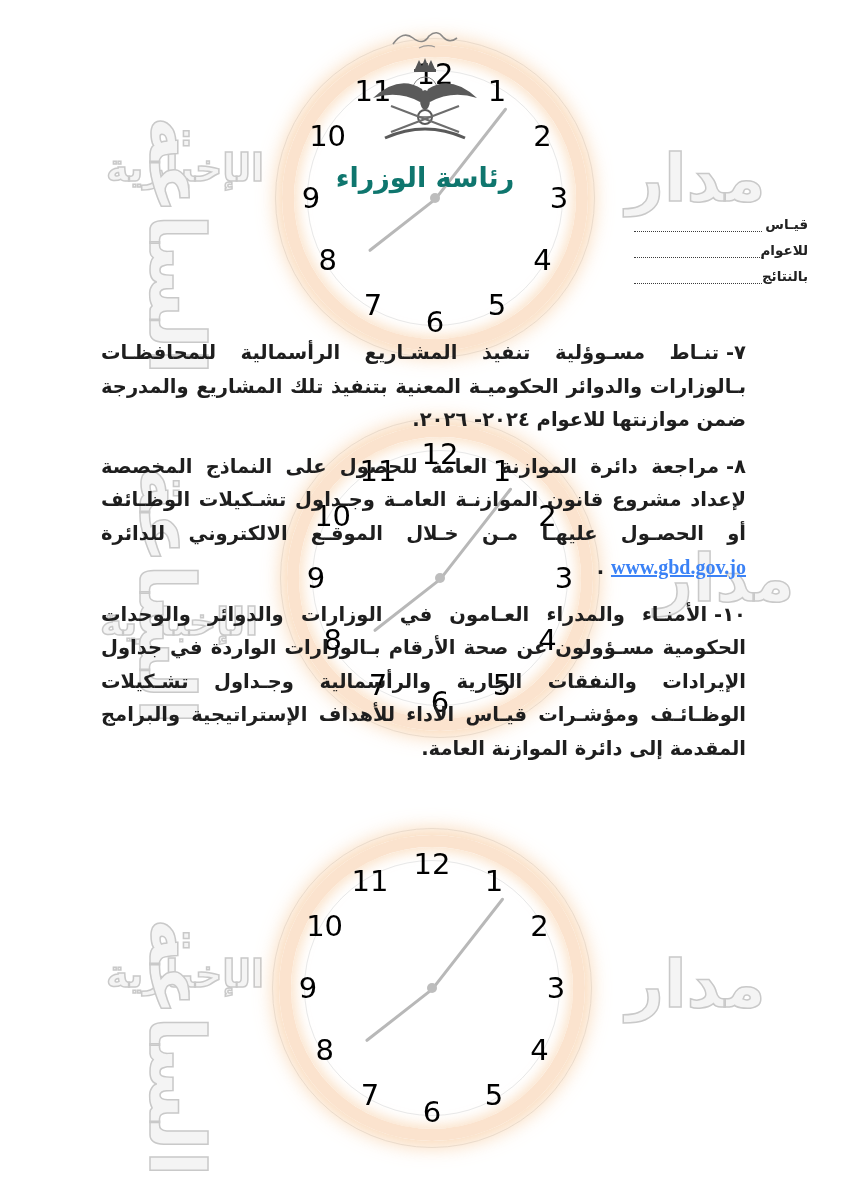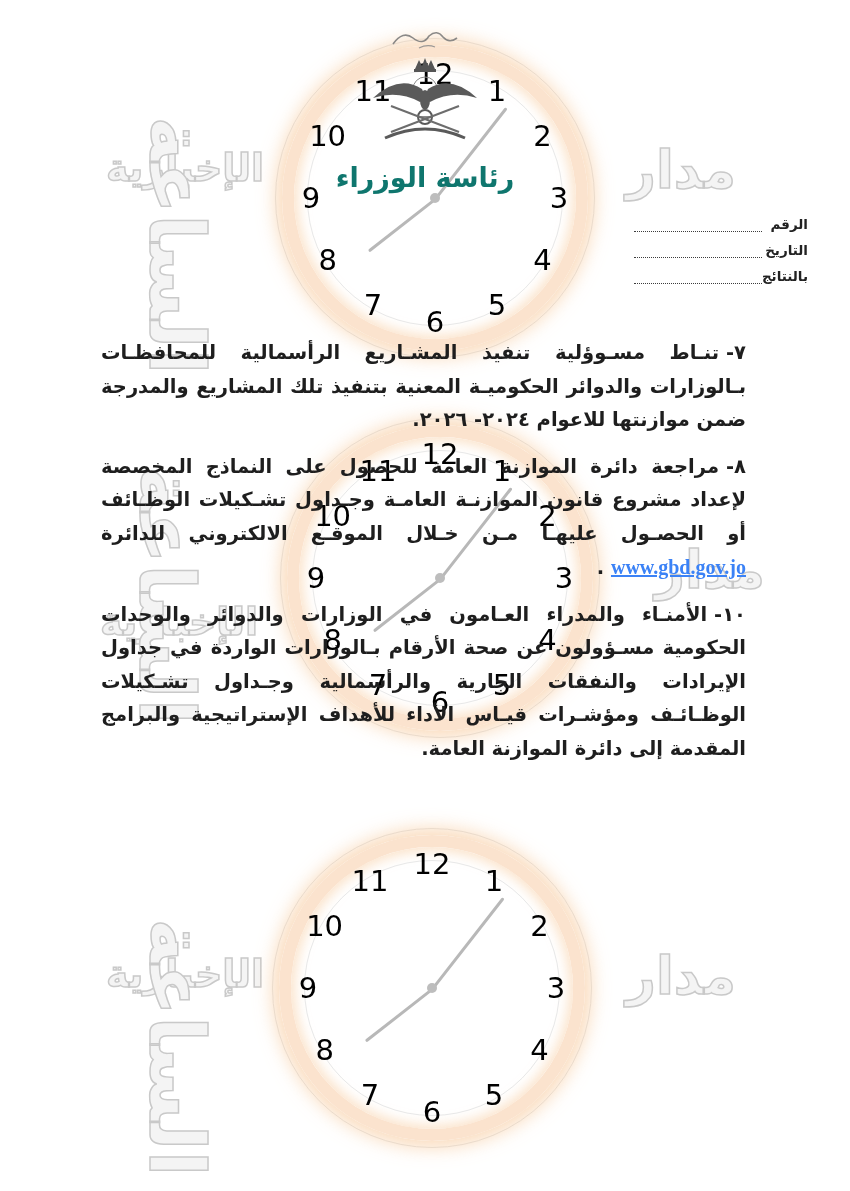--- a/index.html
+++ b/index.html
@@ -33,21 +33,21 @@
     position:absolute; left:50%; top:50%; width:10px; height:10px;
     margin:-5px 0 0 -5px; background:#bdbdbd; border-radius:50%;
   }
 
   
   .brand {
     position:absolute; z-index:0; font-weight:bold; letter-spacing:1px;
     color:#f4f4f4; -webkit-text-stroke:1.5px #c9c9c9;
     font-family:"DejaVu Sans", sans-serif; white-space:nowrap;
   }
-  .brand.madar     { font-size:52px; }
+  .brand.madar     { font-size:66px; }
   .brand.ekhbariya { font-size:38px; }
   .brand.saaa      { font-size:76px; width:240px; text-align:center; transform:rotate(90deg); }
 
   
   .signature { position:absolute; top:26px; left:50%; transform:translateX(-50%); z-index:2; opacity:.85; }
   .emblem    { position:absolute; top:56px; left:50%; transform:translateX(-50%); z-index:2; }
   .calligraphy {
     position:absolute; top:146px; left:0; right:0; text-align:center; z-index:2;
     font-size:27px; font-weight:700; color:#0f766e;margin-top:16px;
   }
@@ -181,25 +181,25 @@
       <line x1="32" y1="76" x2="100" y2="50" stroke="#6d6d6d" stroke-width="2"></line>
       <line x1="100" y1="76" x2="32" y2="50" stroke="#6d6d6d" stroke-width="2"></line>
       <path d="M26 82 Q66 64 106 82" fill="none" stroke="#5a5a5a" stroke-width="3"></path>
     </svg>
   </div>
 
   <div class="calligraphy">رئاسة الوزراء</div>
 
   <div class="fields">
     <div class="field">
-      <span class="field-label">الرقم</span>
+      <span class="field-label">قيـاس</span>
       <span class="field-dots"></span>
     </div>
     <div class="field">
-      <span class="field-label">التاريخ</span>
+      <span class="field-label">للاعوام</span>
       <span class="field-dots"></span>
     </div>
     <div class="field">
       <span class="field-label">بالنتائج</span>
       <span class="field-dots"></span>
     </div>
   </div>
 
   <div class="items">
 

